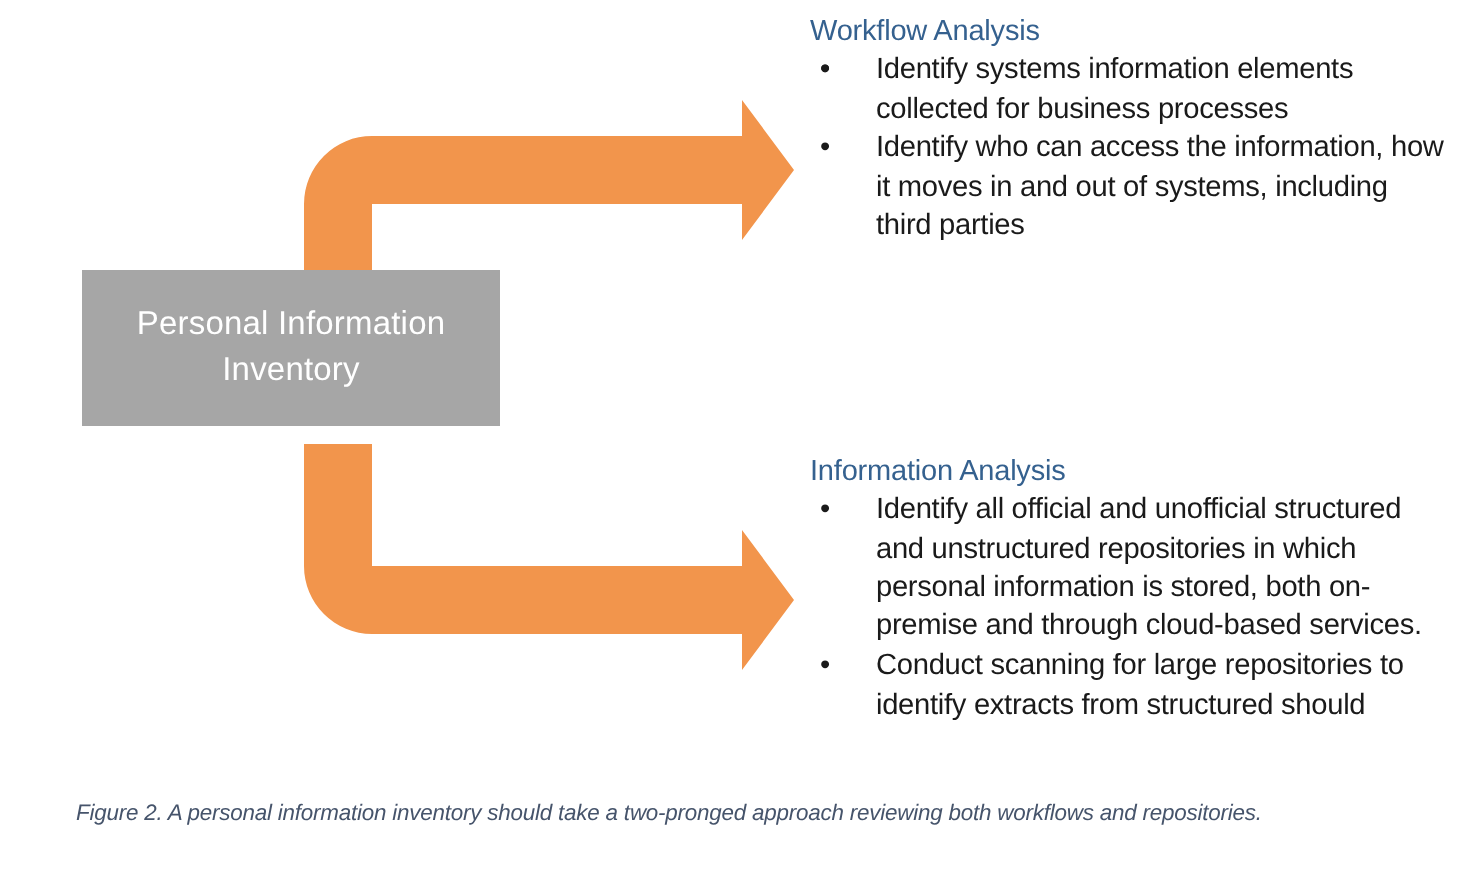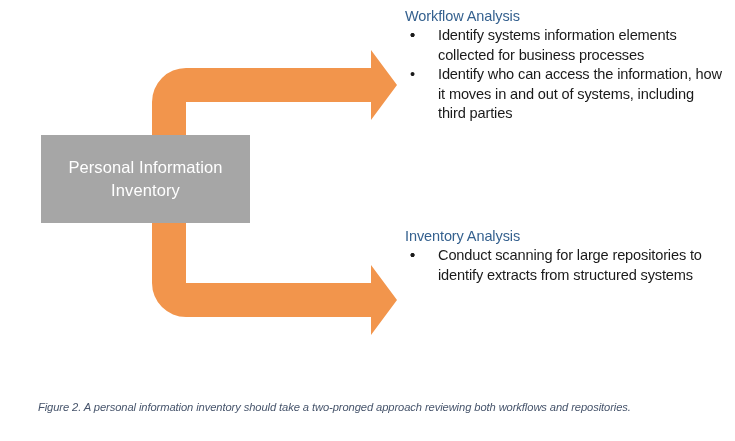--- a/index.html
+++ b/index.html
@@ -33,21 +33,21 @@
     width: 735px;
     height: 441px;
   }
 
   
   #inventory-box {
     position: absolute;
     left: 41px;
     top: 135px;
     width: 209px;
-    height: 88px;
+    height: 78px;
     background: #a6a6a6;
     display: flex;
     align-items: center;
     justify-content: center;
     box-sizing: border-box;
     padding: 0 12px;
   }
   #inventory-box .box-label {
     color: #ffffff;
     font-size: 16.5px;
@@ -160,27 +160,28 @@
         <span>Identify systems information elements collected for business processes</span>
       </li>
       <li class="bullet-item">
         <span class="bullet-marker">•</span>
         <span>Identify who can access the information, how it moves in and out of systems, including third parties</span>
       </li>
     </ul>
   </div>
 
   <div id="repository-block" class="analysis-block">
-    <div class="analysis-heading">Inventory Analysis</div>
+    <div class="analysis-heading">Information Analysis</div>
     <ul class="bullet-list">
       <li class="bullet-item">
         <span class="bullet-marker">•</span>
+        <span>Identify all official and unofficial structured and unstructured repositories in which personal information is stored, both on-premise and through cloud-based services.</span>
       </li>
       <li class="bullet-item">
         <span class="bullet-marker">•</span>
-        <span>Conduct scanning for large repositories to identify extracts from structured systems</span>
+        <span>Conduct scanning for large repositories to identify extracts from structured should</span>
       </li>
     </ul>
   </div>
 
   <div id="figure-caption">Figure 2. A personal information inventory should take a two-pronged approach reviewing both workflows and repositories.</div>
 
 </div>
 
 </body></html>

